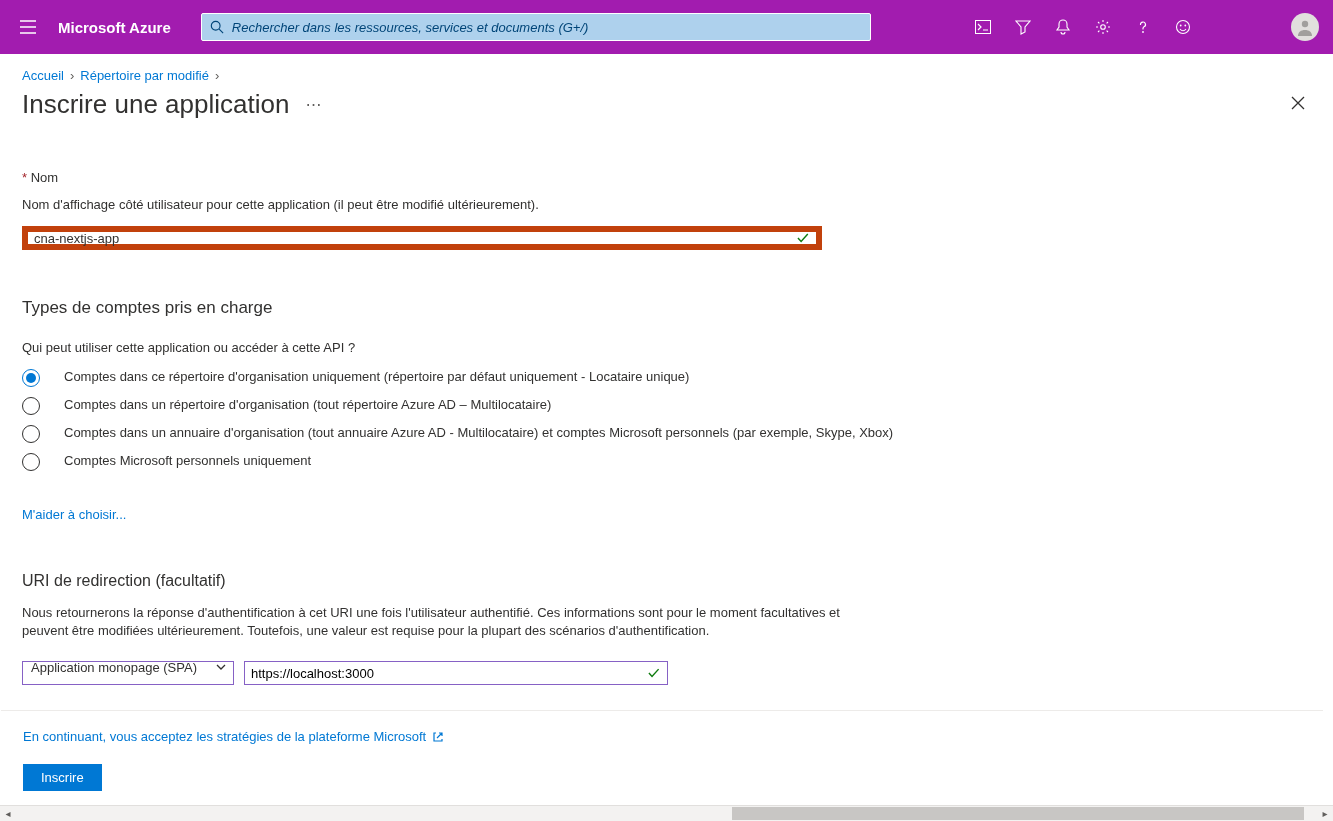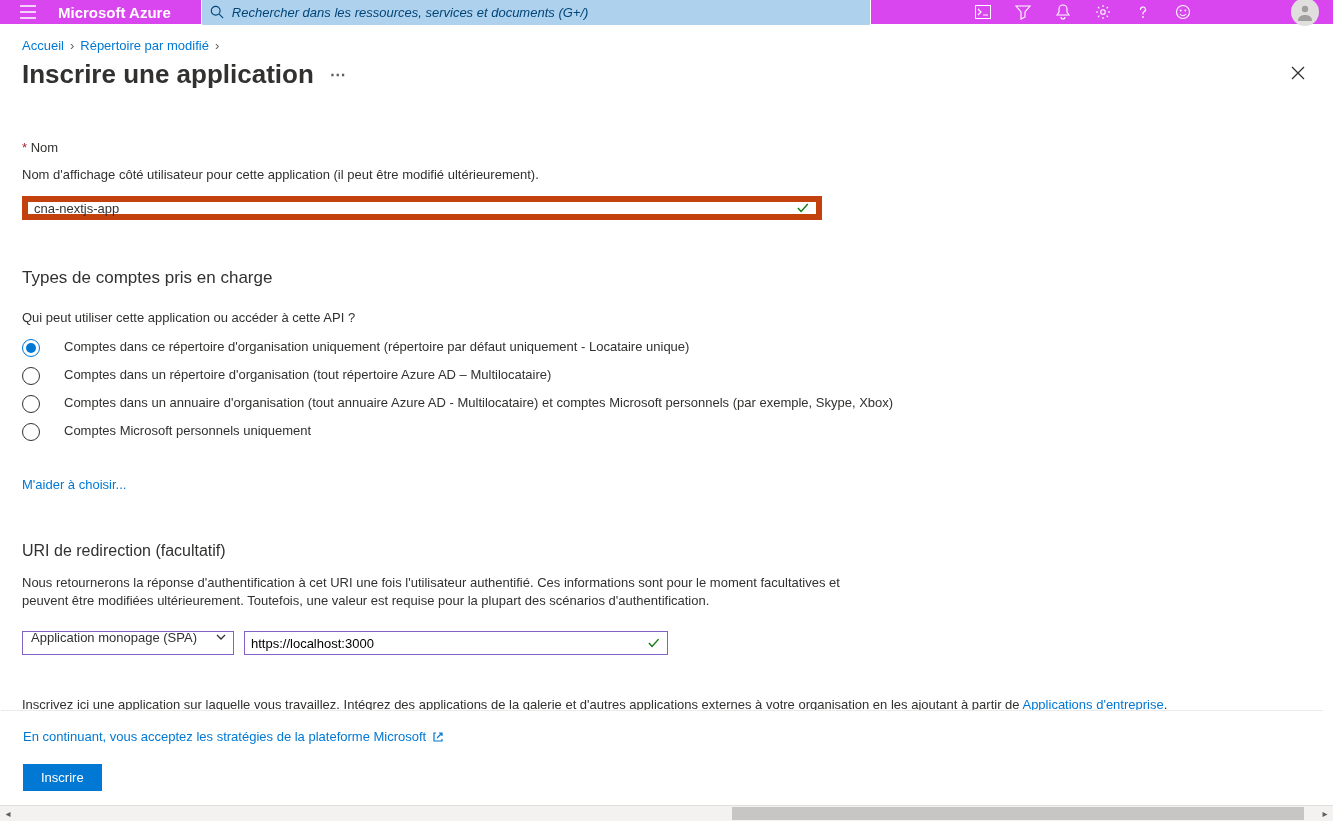--- a/index.html
+++ b/index.html
@@ -8,22 +8,22 @@
     font-size: 13px;
     color: #323130;
     background: #fff;
     width: 1333px;
     height: 821px;
     overflow: hidden;
     position: relative;
   }
   
   .topbar {
-    background: #d946ef;
-    height: 24px;
+    background: #a21caf;
+    height: 54px;
     display: flex;
     align-items: center;
     color: #fff;
     padding: 0 8px;
   }
   .hamburger {
     width: 40px; height: 40px;
     display: flex; align-items: center; justify-content: center;
     cursor: pointer;
   }
@@ -81,21 +81,21 @@
   .breadcrumb .sep { color: #605e5c; }
   
   .page-title-row {
     display: flex;
     align-items: center;
     justify-content: space-between;
     padding: 6px 22px 0;
   }
   .page-title {
     font-size: 26px;
-    font-weight: 700;
+    font-weight: 400;
     color: #323130;
     display: flex;
     align-items: center;
     gap: 12px;
   }
   .ellipsis { color: #605e5c; font-size: 16px; cursor: pointer; padding: 4px;}
   .close-btn { cursor: pointer; padding: 6px; }
   
   .content {
     padding: 50px 22px 20px;

